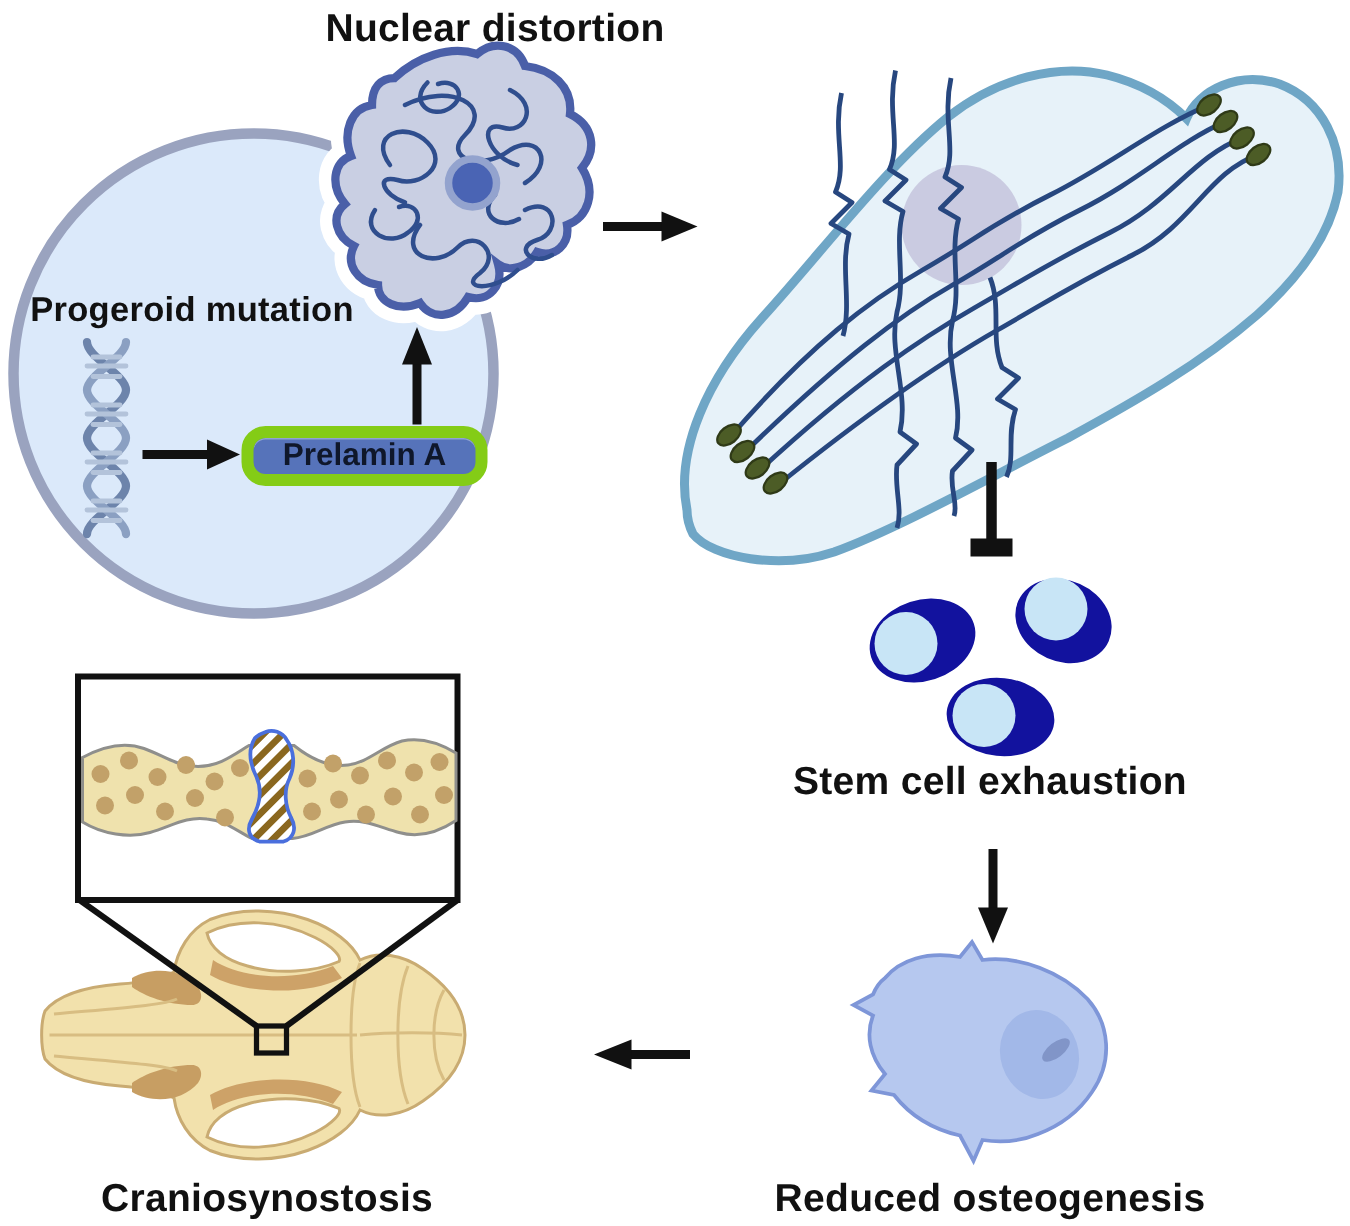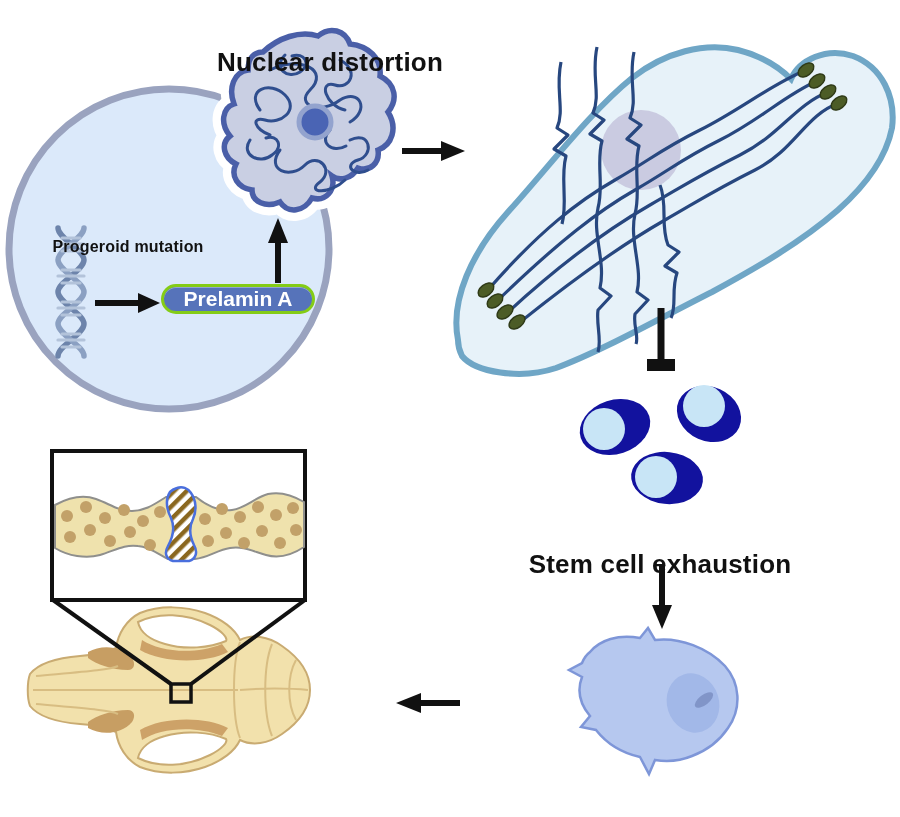--- a/index.html
+++ b/index.html
@@ -1,25 +1,25 @@
 <!DOCTYPE html>
 <html><head>
 <meta charset="utf-8">
 <style>
   html,body{margin:0;padding:0;background:#ffffff;}
   .canvas{position:relative;width:900px;height:817px;background:#fff;overflow:hidden;
           font-family:"Liberation Sans","DejaVu Sans",sans-serif;}
   .art{position:absolute;left:0;top:0;}
   .lbl{position:absolute;color:#111;font-weight:bold;text-align:center;line-height:1.1;
-       letter-spacing:.2px;white-space:nowrap;margin-top:44px;}
+       letter-spacing:.2px;white-space:nowrap;}
   .lbl-big{font-size:26px;}
-  .lbl-med{font-size:16px;}
+  .lbl-med{font-size:23px;}
   .pill{position:absolute;left:161px;top:284px;width:148px;height:24px;
-        background:#5673ba;border:3px solid #84cc16;border-radius:16px;
-        color:#ffffff;font-weight:bold;font-size:21px;text-align:center;line-height:24px;
+        background:#5673ba;border:8px solid #84cc16;border-radius:16px;
+        color:#0f172a;font-weight:bold;font-size:21px;text-align:center;line-height:24px;
         box-shadow:inset 0 1px 0 rgba(255,255,255,.35);}
 </style>
 </head>
 <body>
 
 <div class="canvas">
 
 <svg class="art" width="900" height="817" viewBox="0 0 900 817">
   <defs>
     <pattern id="hatch" patternUnits="userSpaceOnUse" width="9" height="9" patternTransform="rotate(45)">
@@ -201,15 +201,17 @@
 
 
 <div class="lbl lbl-med" style="left:17px;top:194px;width:222px;">Progeroid mutation</div>
 
 <div class="pill">
   <span>Prelamin A</span>
 </div>
 
 <div class="lbl lbl-big" style="left:510px;top:506px;width:300px;">Stem cell exhaustion</div>
 
-
+<div class="lbl lbl-big" style="left:460px;top:784px;width:400px;">Reduced osteogenesis</div>
+
+<div class="lbl lbl-big" style="left:28px;top:784px;width:300px;">Craniosynostosis</div>
 
 </div>
 
 </body></html>

